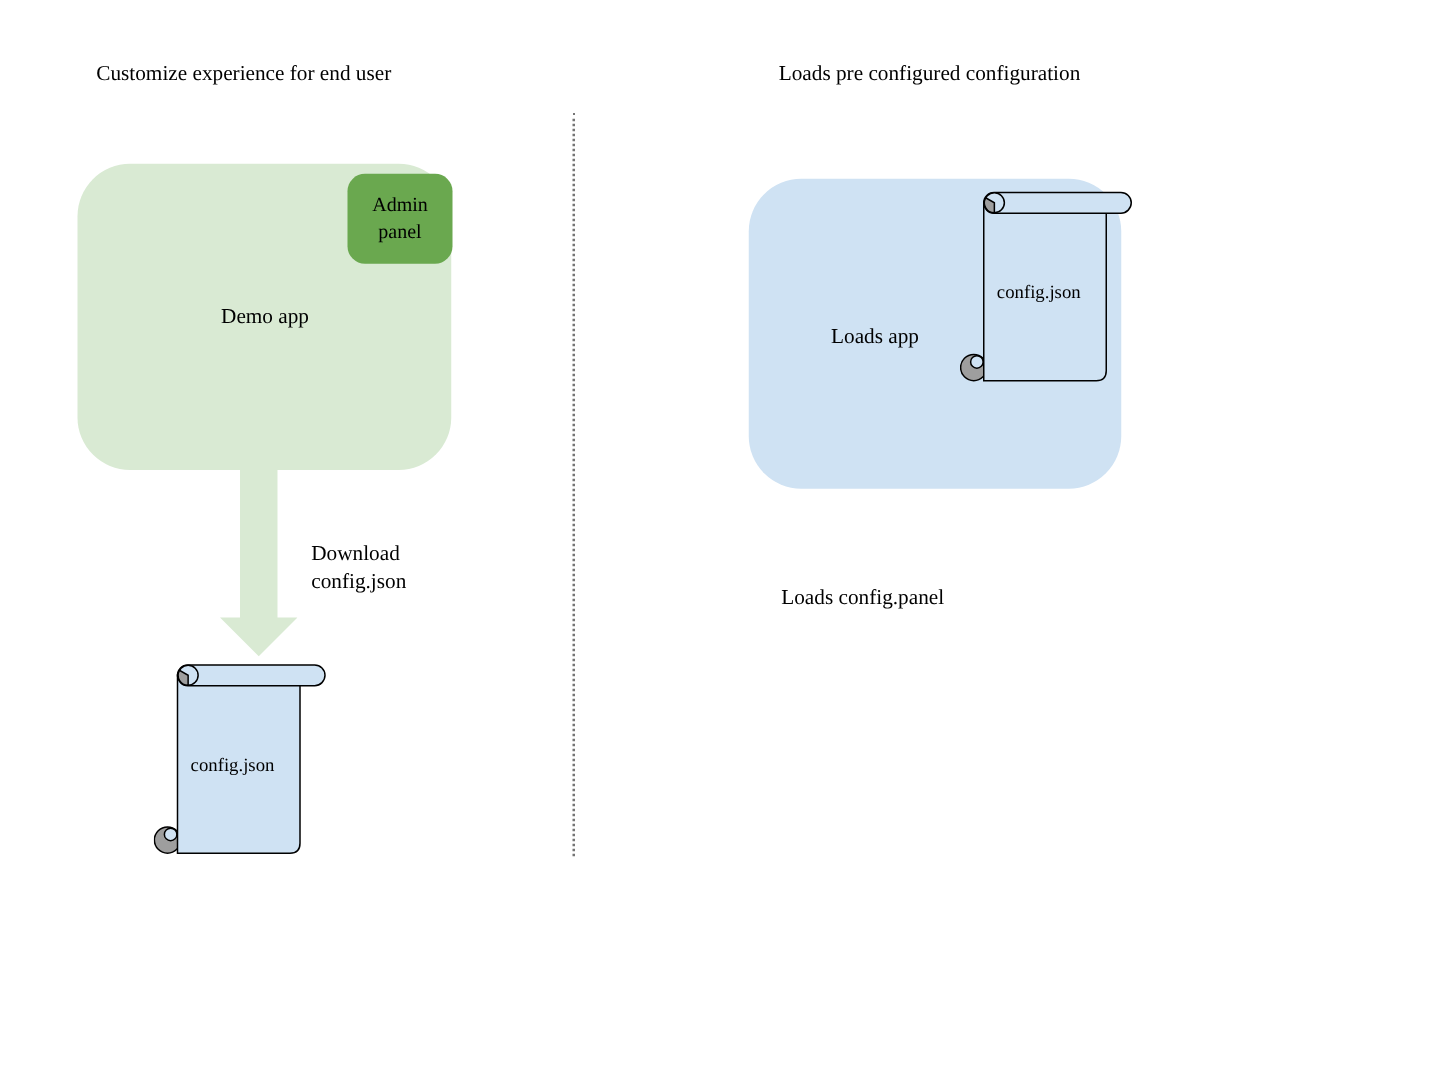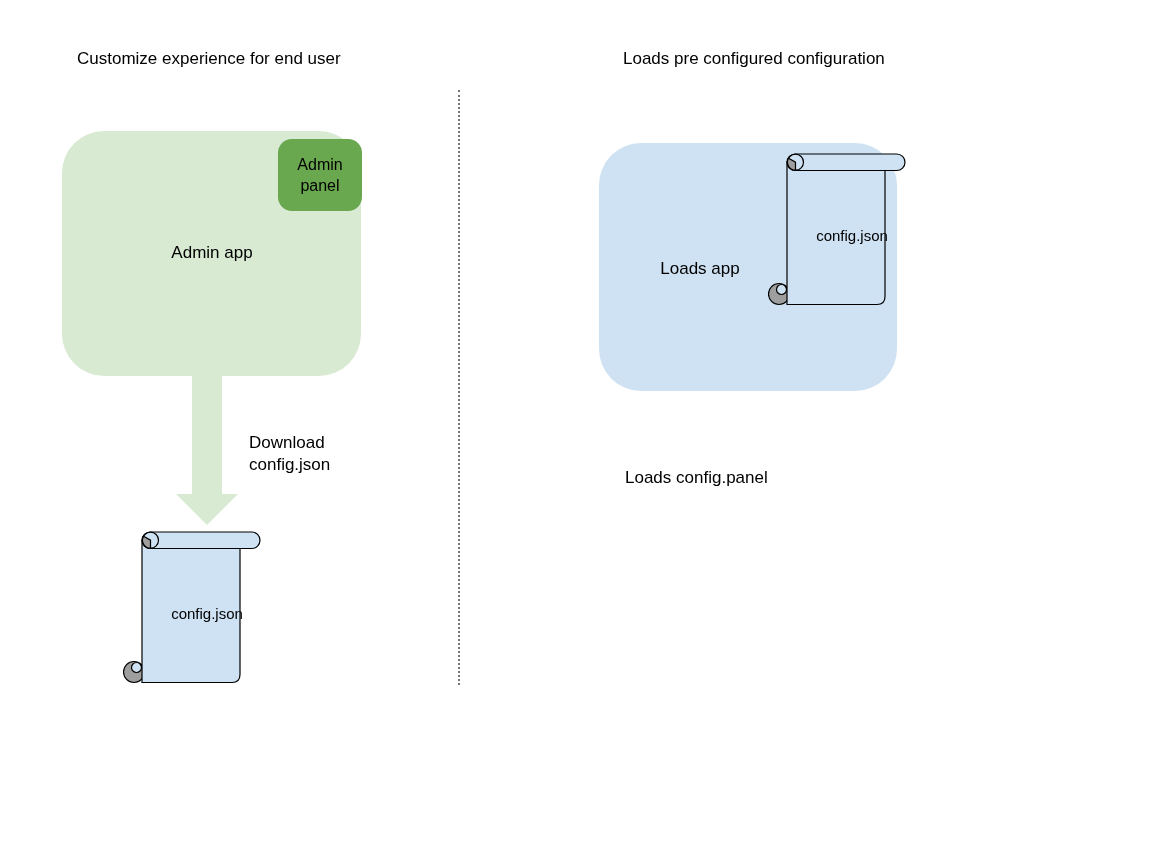--- a/index.html
+++ b/index.html
@@ -14,20 +14,21 @@
   }
   * { margin: 0; padding: 0; box-sizing: border-box; }
   html, body { background: #fff; }
   body { font-family: "Liberation Sans", sans-serif; color: var(--text); }
   .canvas {
     position: relative;
     width: 1152px;
     height: 864px;
     background: var(--canvas-bg);
     overflow: hidden;
+    font-family: Liberation Serif, serif;
   }
   .section-title {
     position: absolute;
     font-size: 17px;
     line-height: 21px;
     white-space: nowrap;
     color: var(--text);
   }
   .title-left { left: 77px; top: 48px; }
   .title-right { left: 623px; top: 48px; }
@@ -97,40 +98,40 @@
   .download-label { left: 249px; top: 408px; width: 106px; }
   .loads-label { left: 625px; top: 443px; white-space: nowrap; }
 
   .scroll-shape { position: absolute; width: 140px; height: 156px; }
   .scroll-left { left: 123px; top: 530px; }
   .scroll-right { left: 768px; top: 152px; }
   .scroll-fill { fill: var(--light-blue); stroke: var(--outline); stroke-width: 1.2; }
   .scroll-gray { fill: var(--curl-gray); stroke: var(--outline); stroke-width: 1.2; }
   .scroll-label {
     position: absolute;
-    left: 84px; top: 83px;
+    left: 63px; top: 83px;
     transform: translate(-50%, -50%);
     font-size: 15px;
     white-space: nowrap;
     color: var(--text);
     text-align: center;
   }
 </style>
 </head>
 <body>
 
 <div class="canvas">
 
   <div class="section-title title-left">Customize experience for end user</div>
   <div class="section-title title-right">Loads pre configured configuration</div>
 
   <div class="divider"></div>
 
   <div class="app-box admin-box">
-    <div class="box-label">Admin app</div>
+    <div class="box-label">Demo app</div>
   </div>
 
   <div class="admin-panel">
     <span>Admin panel</span>
   </div>
 
   <svg class="down-arrow" width="62" height="152" viewBox="0 0 62 152">
     <polygon class="arrow-fill" points="16,0 46,0 46,120 62,120 31,151 0,120 16,120"></polygon>
   </svg>
 

